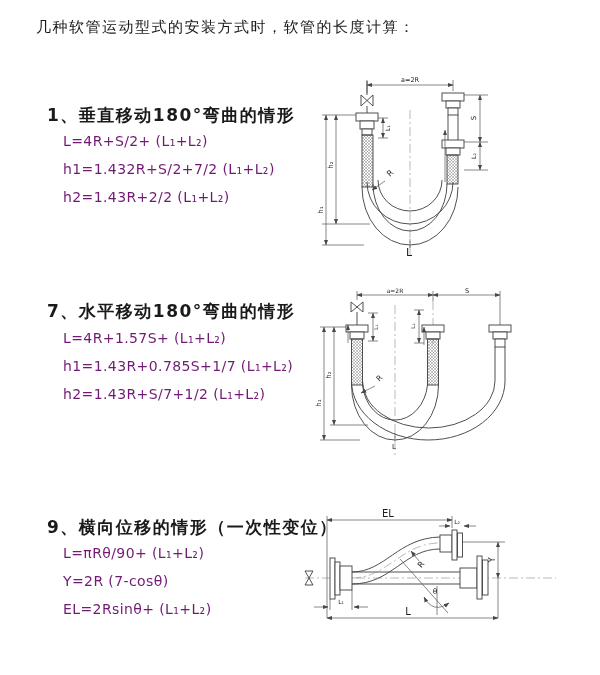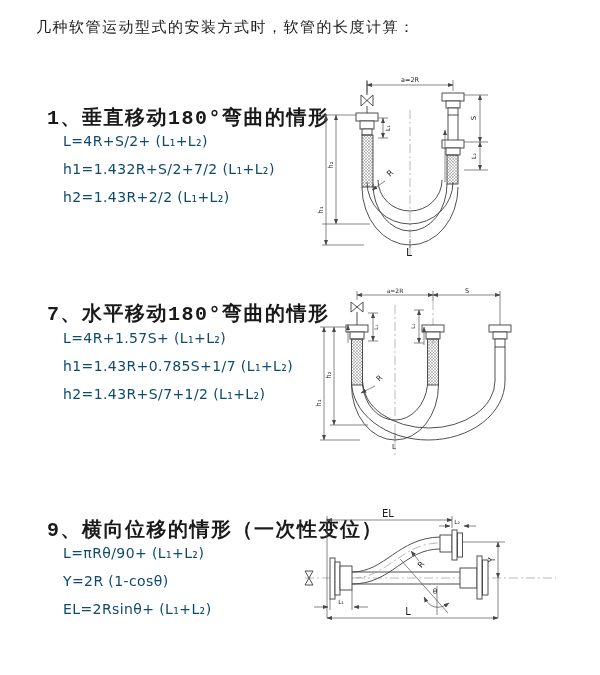--- a/index.html
+++ b/index.html
@@ -3,22 +3,22 @@
 <meta charset="utf-8">
 <style>
   html,body{margin:0;padding:0;}
   body{
     width:600px;height:675px;position:relative;overflow:hidden;
     background:#ffffff;color:#1a1a1a;
     font-family:"DejaVu Sans", sans-serif;
   }
   .abs{position:absolute;}
   .page-title{left:36px;top:18px;font-size:15px;font-weight:400;letter-spacing:1.5px;}
-  .sec-heading{font-size:20px;font-weight:700;letter-spacing:1.5px;font-family:Liberation Mono, monospace;}
-  .formula{font-size:14px;letter-spacing:.4px;color:#0c4a6e;white-space:nowrap;}
+  .sec-heading{font-size:17px;font-weight:700;letter-spacing:1.5px;}
+  .formula{font-size:14px;letter-spacing:.4px;color:#701a75;white-space:nowrap;}
   svg{position:absolute;overflow:visible;}
   .thin{stroke:#555;stroke-width:.7;fill:none;}
   .med{stroke:#474747;stroke-width:.95;fill:none;}
   .part{fill:#ffffff;stroke:#474747;stroke-width:.95;}
   .cl{stroke:#8a8a8a;stroke-width:.6;stroke-dasharray:9 3 2 3;fill:none;}
   svg text{fill:#1d1d1d;font-family:"DejaVu Sans",sans-serif;}
 </style>
 </head>
 <body>
 
@@ -34,21 +34,21 @@
 <div>
   <div class="abs sec-heading" style="left:47px;top:300px">7、水平移动180°弯曲的情形</div>
   <div class="abs formula" style="left:63px;top:330px">L=4R+1.57S+ (L₁+L₂)</div>
   <div class="abs formula" style="left:63px;top:358px">h1=1.43R+0.785S+1/7 (L₁+L₂)</div>
   <div class="abs formula" style="left:63px;top:386px">h2=1.43R+S/7+1/2 (L₁+L₂)</div>
 </div>
 
 <div>
   <div class="abs sec-heading" style="left:47px;top:516px">9、横向位移的情形（一次性变位）</div>
   <div class="abs formula" style="left:63px;top:545px">L=πRθ/90+ (L₁+L₂)</div>
-  <div class="abs formula" style="left:63px;top:573px">Y=2R (1-cosθ)</div>
+  <div class="abs formula" style="left:63px;top:573px">Y=2R (7-cosθ)</div>
   <div class="abs formula" style="left:63px;top:601px">EL=2Rsinθ+ (L₁+L₂)</div>
 </div>
 
 <svg style="left:312px;top:72px" width="282" height="192" viewBox="0 0 282 192">
   <defs>
     <marker id="ar1" viewBox="0 0 8 8" refX="7.5" refY="4" markerWidth="8" markerHeight="8" orient="auto-start-reverse">
       <path d="M0,1 L8,4 L0,7 Z" fill="#474747"></path>
     </marker>
     <pattern id="br1" patternUnits="userSpaceOnUse" width="3" height="3">
       <path d="M0,3 L3,0 M0,0 L3,3" stroke="#777" stroke-width="0.45"></path>

